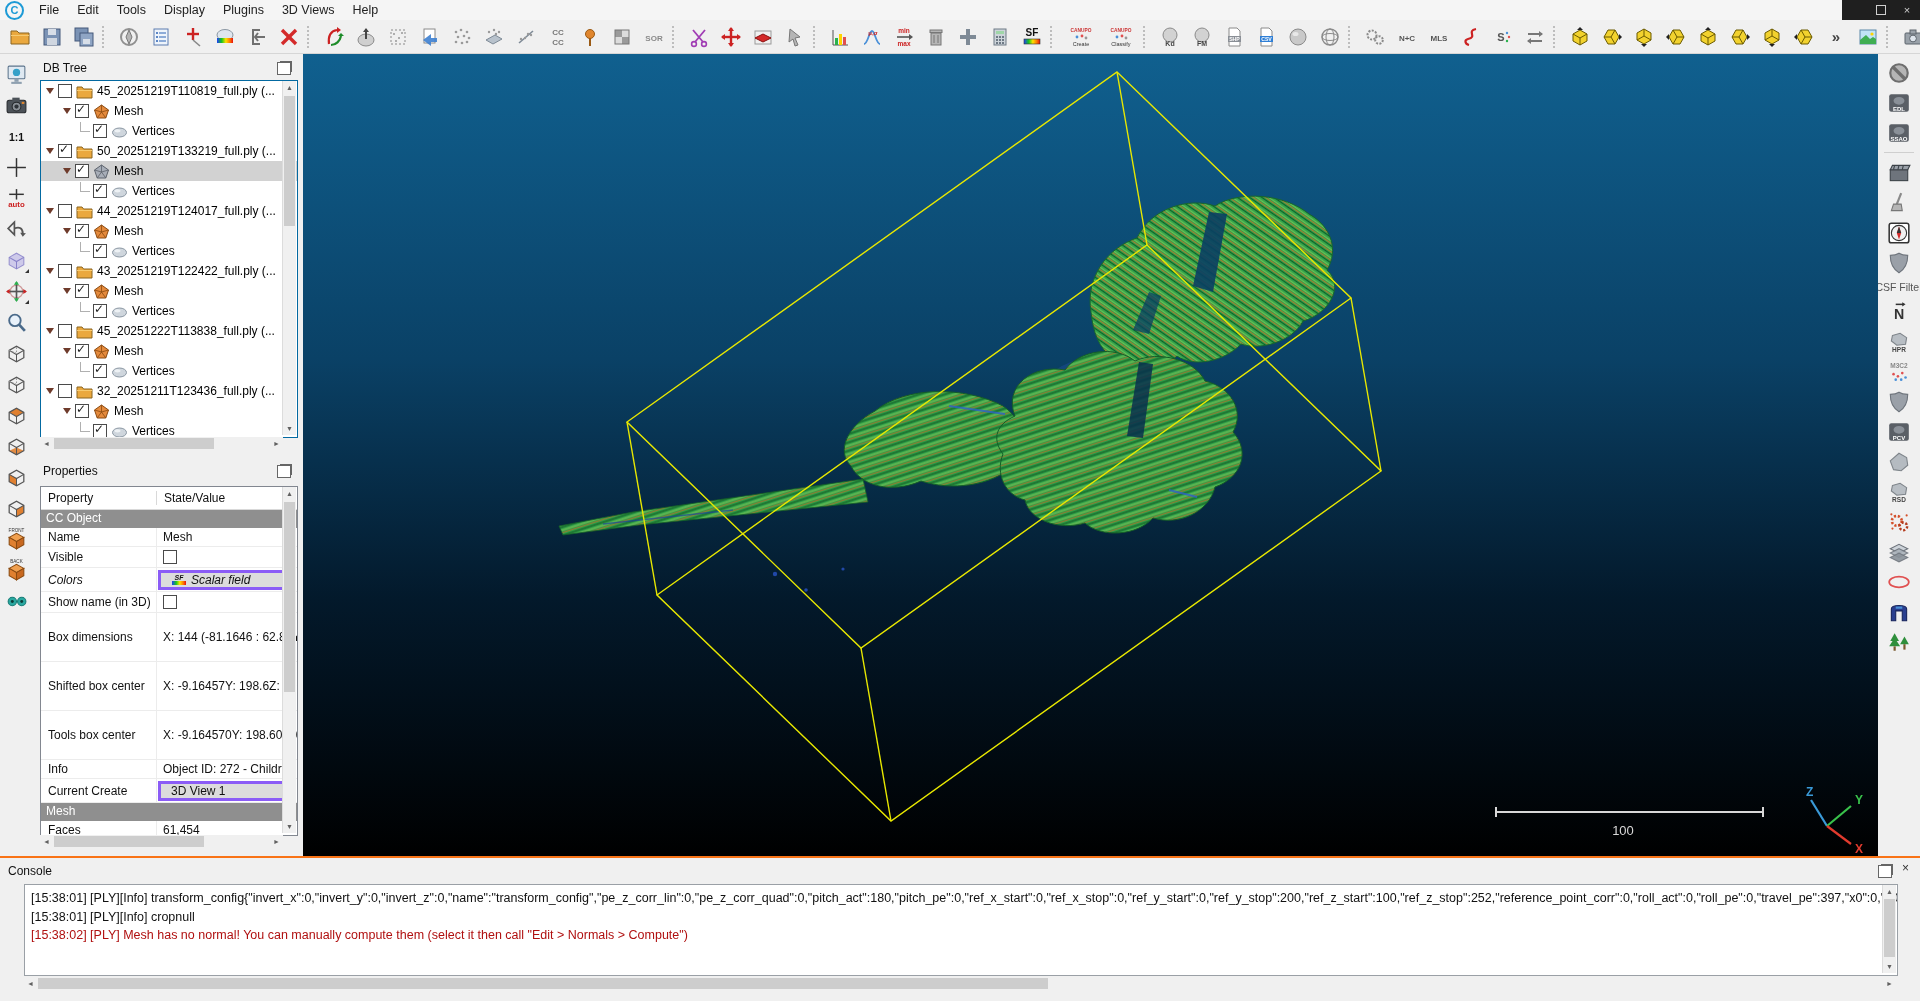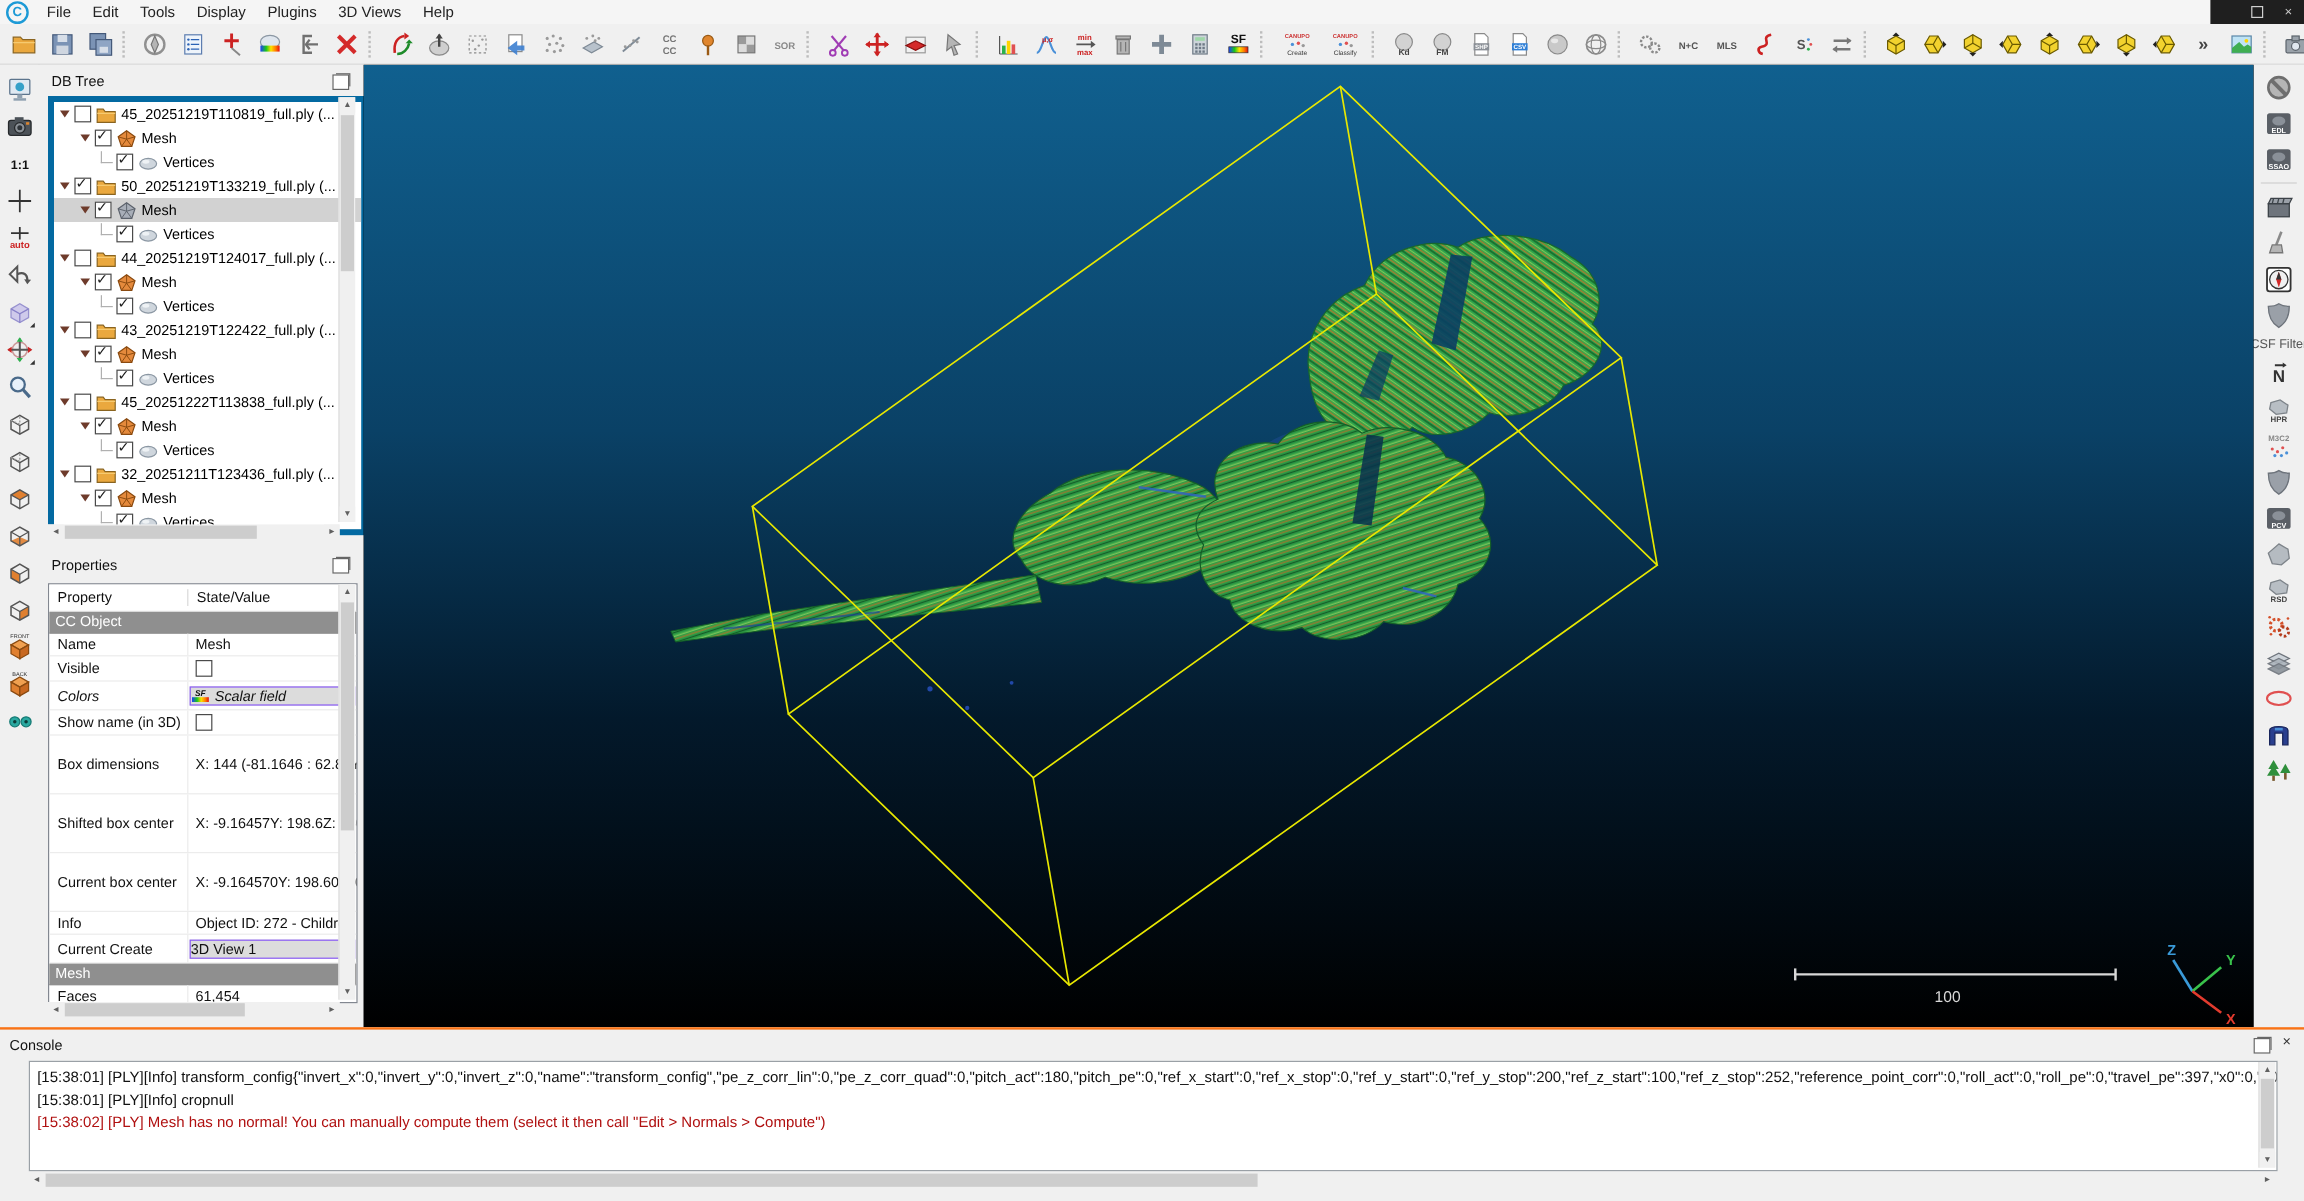--- a/index.html
+++ b/index.html
@@ -37,21 +37,21 @@
   .rs-btn svg{width:24px;height:24px;}
   .rs-sep{width:30px;border-top:1px solid #cfcfcf;margin:2px 0;}
   .rs-label{font-size:10.5px;color:#555;white-space:nowrap;margin:1px 0;}
   
   .panel-title{position:absolute;left:10px;font-size:12px;color:#111;}
   .float-btn{position:absolute;width:12px;height:11px;border:1px solid #666;background:#fff;box-shadow:2px -2px 0 -1px #666;}
   .close-btn{position:absolute;font-size:12px;color:#333;line-height:11px;}
   #db-panel{position:absolute;left:33px;top:54px;width:270px;height:402px;background:#f0f0f0;}
   #db-title{top:7px;}
   #db-float{right:12px;top:8px;}
-  #db-box{position:absolute;left:7px;top:26px;width:256px;height:356px;background:#fff;border:5px solid #0369a1;overflow:hidden;}
+  #db-box{position:absolute;left:7px;top:26px;width:256px;height:356px;background:#fff;border:1px solid #0369a1;overflow:hidden;}
   .tree-row{position:relative;height:20px;display:flex;align-items:center;white-space:nowrap;}
   .tree-row.selected{background:#d2d2d2;}
   .tw-arrow{width:0;height:0;border-left:4.5px solid transparent;border-right:4.5px solid transparent;border-top:6px solid #6e3b2b;margin-right:4px;flex:0 0 auto;}
   .tw-conn{width:9px;height:9px;border-left:1px solid #b0b0b0;border-bottom:1px solid #b0b0b0;margin:-8px 3px 0 0;flex:0 0 auto;}
   .cbx{width:12px;height:12px;border:1px solid #4a4a4a;background:#fff;margin-right:4px;position:relative;flex:0 0 auto;}
   .cbx.checked::after{content:"✓";position:absolute;left:0px;top:-3px;font-size:12px;color:#1a1a1a;}
   .tree-ico{width:17px;height:15px;margin-right:4px;flex:0 0 auto;}
   .tree-ico svg{width:17px;height:15px;display:block;}
   .tree-label{font-size:12px;color:#000;}
   
@@ -65,21 +65,21 @@
   #prop-float{right:12px;top:9px;}
   #prop-box{position:absolute;left:7px;top:30px;width:256px;height:348px;background:#fff;border:1px solid #828790;overflow:hidden;}
   #prop-header{display:flex;height:22px;border-bottom:1px solid #d9d9d9;background:#fff;align-items:center;}
   #prop-header .h1{width:116px;padding-left:7px;border-right:1px solid #d9d9d9;box-sizing:border-box;}
   #prop-header .h2{padding-left:7px;}
   .prop-row{display:flex;border-bottom:1px solid #ececec;align-items:center;}
   .prop-row .pl{width:116px;padding-left:7px;box-sizing:border-box;border-right:1px solid #ececec;align-self:stretch;display:flex;align-items:center;}
   .prop-row .pv{flex:1;padding-left:6px;display:flex;align-items:center;min-width:0;}
   .prop-section{background:#8f8f8f;color:#fff;height:17px;line-height:17px;padding-left:5px;border-bottom:1px solid #8f8f8f;}
   .pv-multi{display:block;padding:2px 0 2px 6px;line-height:14.5px;white-space:nowrap;}
-  .pv-btn{flex:1;align-self:stretch;margin:1px 1px;background:#dcdcdc;border:1px solid #8b5cf6;display:flex;align-items:center;padding-left:0;gap:4px;white-space:nowrap;}
+  .pv-btn{flex:1;align-self:stretch;margin:1px 1px;background:#dcdcdc;border:3px solid #8b5cf6;display:flex;align-items:center;padding-left:10px;gap:4px;white-space:nowrap;}
   .sf-mini{display:inline-block;width:16px;height:13px;}
   
   #viewport{position:absolute;left:303px;top:54px;width:1575px;height:802px;background:#000;}
   #viewport svg{display:block;}
   
   #console-panel{position:absolute;left:0;top:856px;width:1920px;height:145px;background:#f0f0f0;border-top:2px solid #f97316;}
   #console-title{top:6px;left:8px;}
   #console-float{right:28px;top:7px;}
   #console-close{right:11px;top:5px;}
   #console-box{position:absolute;left:24px;top:26px;width:1872px;height:90px;background:#fff;border:1px solid #9aa0a6;overflow:hidden;}
@@ -1131,21 +1131,21 @@
           </div>
           <div class="prop-row" style="height: 48px;">
             <div class="pl">Shifted box center</div>
             <div class="pv pv-multi">
               <div>X: -9.16457</div>
               <div>Y: 198.6</div>
               <div>Z: 160.611</div>
             </div>
           </div>
           <div class="prop-row" style="height: 48px;">
-            <div class="pl">Current box center</div>
+            <div class="pl">Tools box center</div>
             <div class="pv pv-multi">
               <div>X: -9.164570</div>
               <div>Y: 198.600006</div>
             </div>
           </div>
           <div class="prop-row" style="height: 18px;">
             <div class="pl">Info</div>
             <div class="pv">Object ID: 272 - Childre</div>
           </div>
           <div class="prop-row" style="height: 23px;">

